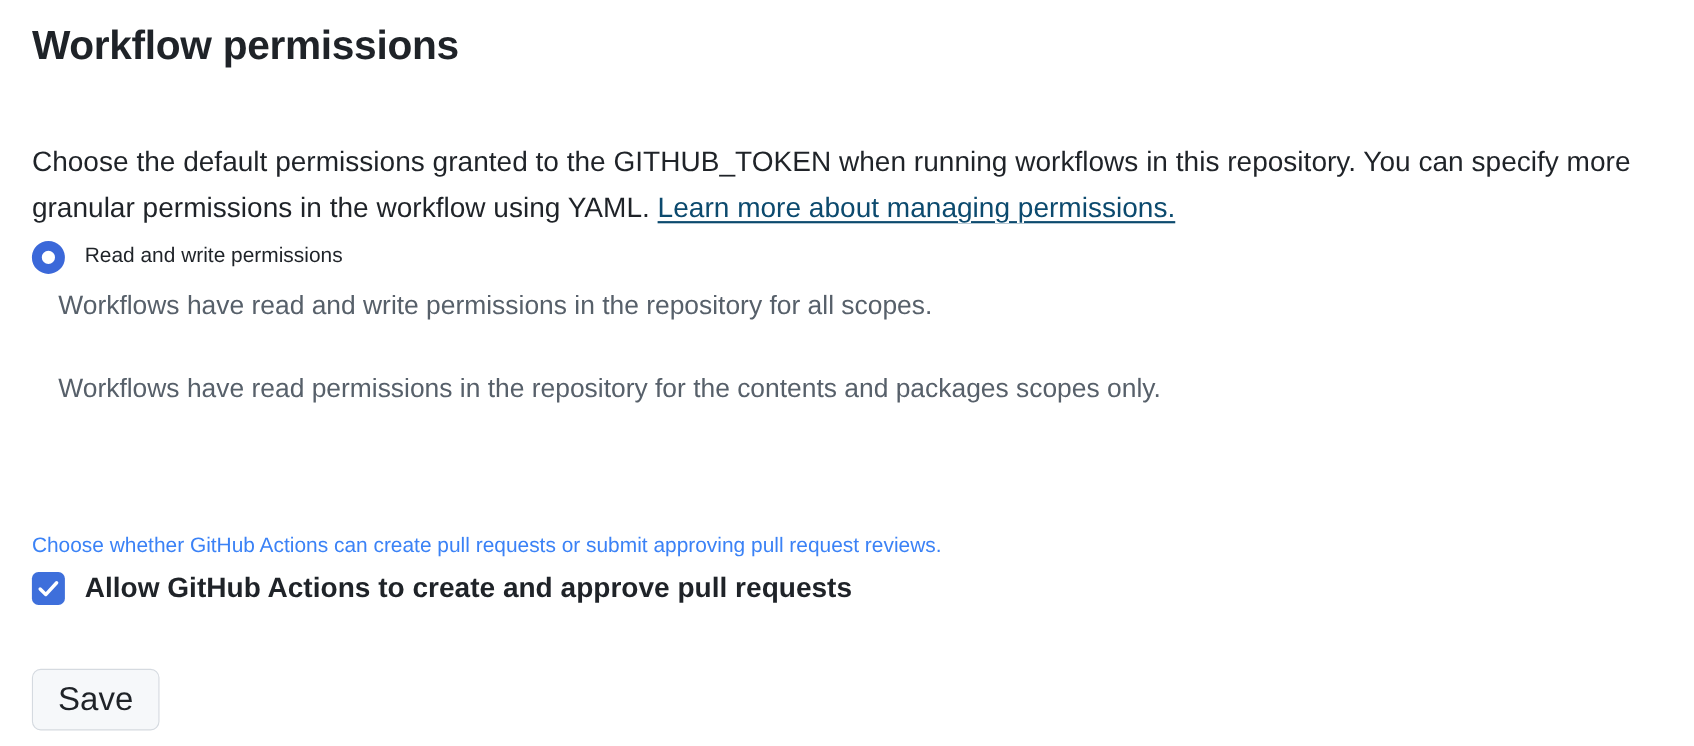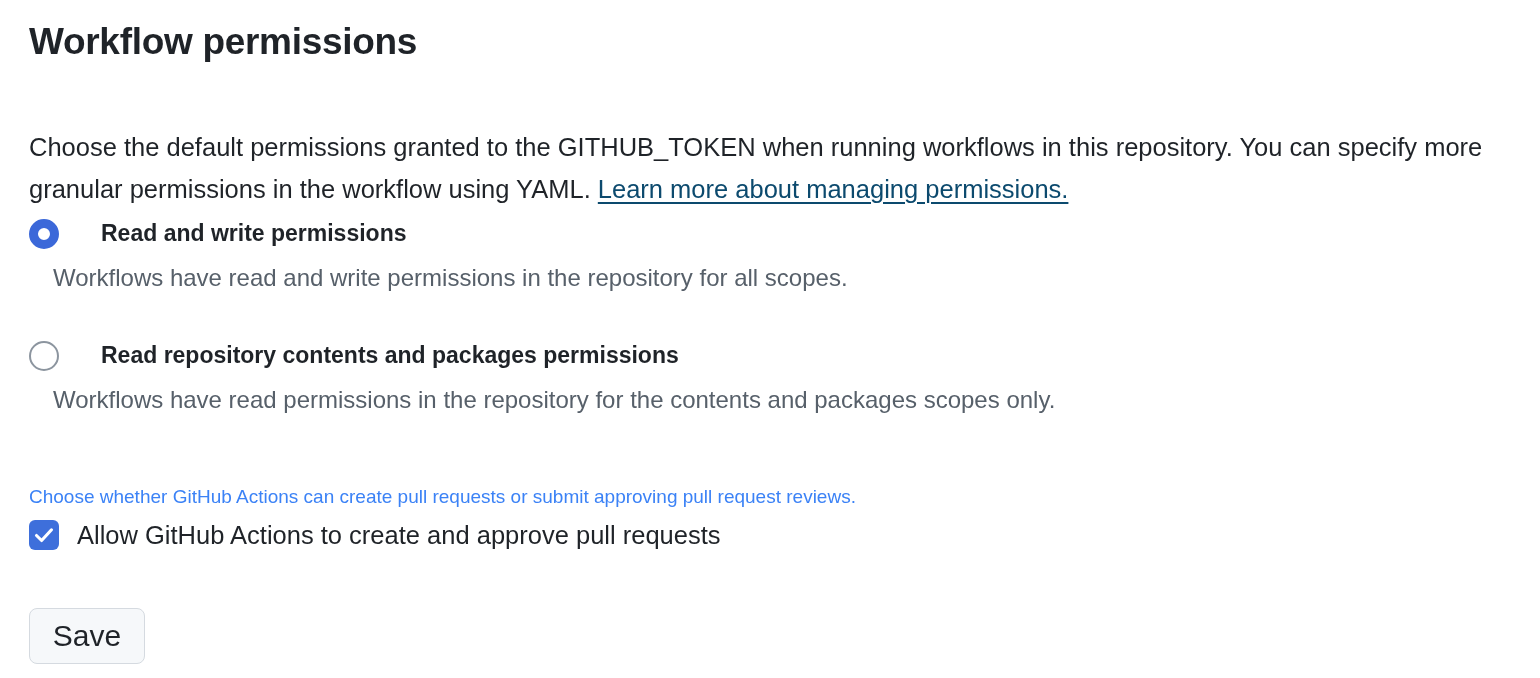--- a/index.html
+++ b/index.html
@@ -83,27 +83,26 @@
   .radio.unchecked {
     border: 2px solid #8c959f;
     background: #ffffff;
   }
   .radio.checked {
     border: 9px solid #3b68d9;
     background: #ffffff;
   }
 
   .radio-label {
-    font-size: 23px;
+    font-size: 19px;
     line-height: 34px;
-    font-weight: 700;
-    color: #1f2328;
-    cursor: pointer;
-    white-space: nowrap;
-    margin-left: 24px;
+    font-weight: 400;
+    color: #1f2328;
+    cursor: pointer;
+    white-space: nowrap;
   }
   .radio-help {
     margin-left: 24px;
     margin-top: 12px;
     font-size: 24px;
     line-height: 32px;
     color: #57606a;
     white-space: nowrap;
   }
 
@@ -141,21 +140,21 @@
     position: absolute;
     left: 4px;
     top: 4px;
     width: 22px;
     height: 22px;
     display: block;
   }
   .checkbox-label {
     font-size: 25.5px;
     line-height: 34px;
-    font-weight: 400;
+    font-weight: 700;
     color: #1f2328;
     cursor: pointer;
     white-space: nowrap;
   }
 
   
   .save-button {
     position: absolute;
     left: 29px;
     top: 608px;
@@ -189,24 +188,20 @@
 
     <div class="radio-block">
       <div class="radio-row">
         <span class="radio checked"></span>
         <span class="radio-label">Read and write permissions</span>
       </div>
       <div class="radio-help">Workflows have read and write permissions in the repository for all scopes.</div>
     </div>
 
     <div class="radio-block">
-      <div class="radio-row">
-        <span class="radio unchecked"></span>
-        <span class="radio-label">Read repository contents and packages permissions</span>
-      </div>
       <div class="radio-help">Workflows have read permissions in the repository for the contents and packages scopes only.</div>
     </div>
 
   </div>
 
   <p class="prompt">Choose whether GitHub Actions can create pull requests or submit approving pull request reviews.</p>
 
   <div class="checkbox-row">
     <span class="checkbox">
       <svg viewBox="0 0 22 22" aria-hidden="true">

